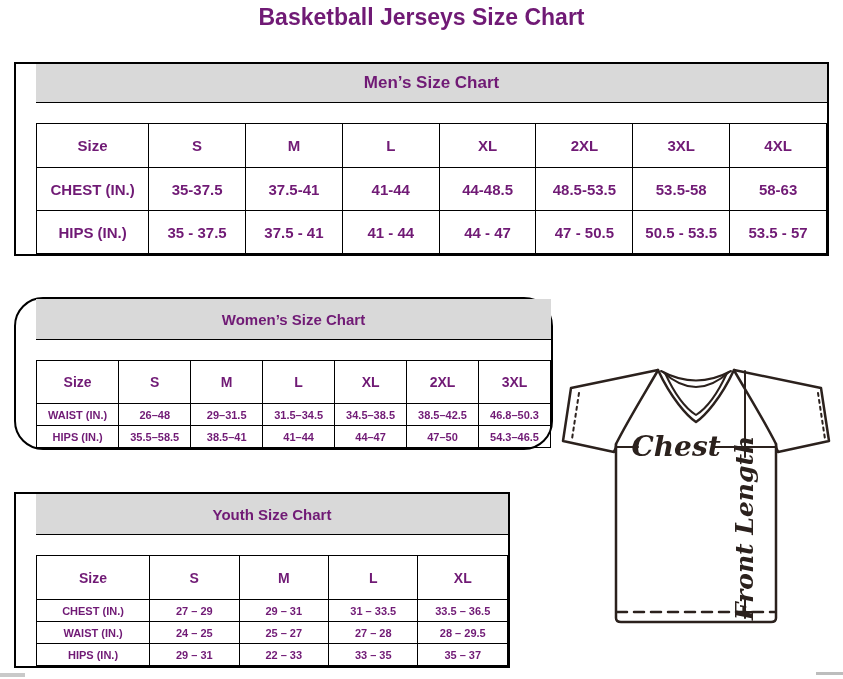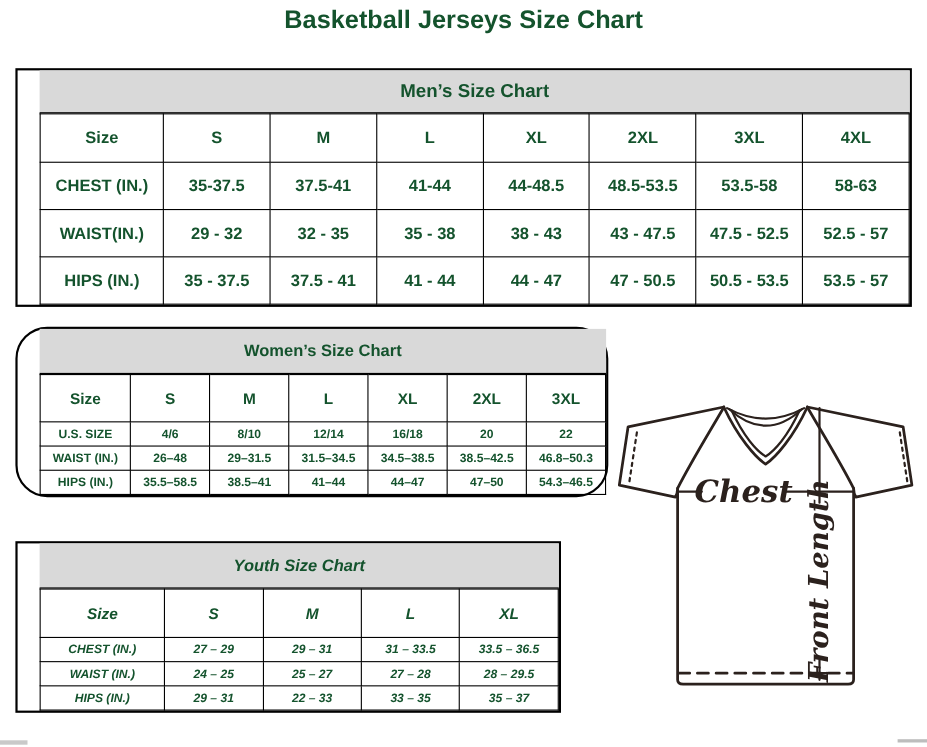--- a/index.html
+++ b/index.html
@@ -1,53 +1,53 @@
 <!DOCTYPE html>
 <html><head>
 <meta charset="utf-8">
 <style>
   html,body{margin:0;padding:0;background:#fff;}
   .page{
     position:relative;width:843px;height:679px;background:#ffffff;
-    font-family:"Liberation Sans",sans-serif;color:#14532d;overflow:hidden;
+    font-family:"Liberation Sans",sans-serif;color:#701a75;overflow:hidden;
   }
   .page-title{
     position:absolute;top:4px;left:0;width:100%;text-align:center;
     font-size:23px;font-weight:bold;letter-spacing:0px;
   }
   .size-table{
     position:absolute;border:2px solid #000;background:#fff;box-sizing:border-box;padding-left:20px;
   }
   .tbl-title{
     background:#d9d9d9;border-bottom:1px solid #000;
     display:flex;align-items:center;justify-content:center;
     font-weight:bold;box-sizing:border-box;
   }
-  table{border-collapse:collapse;width:100%;table-layout:fixed;}
+  table{border-collapse:collapse;width:100%;table-layout:fixed;margin-top:20px;}
   th,td{
     border:1px solid #000;text-align:center;vertical-align:middle;
     font-weight:bold;padding:0;box-sizing:border-box;white-space:nowrap;
   }
   
   .men{left:14px;top:62px;width:815px;}
   .men .tbl-title{height:39px;font-size:17px;}
   .men thead tr{height:44px;}
   .men tbody tr{height:43px;}
   .men th,.men td{font-size:15px;}
   .men th:first-child{width:14.2%;}
   
   .women{left:14px;top:297px;width:539px;border-radius:29px;}
   .women .tbl-title{height:41px;font-size:15px;}
   .women thead tr{height:43px;}
   .women thead th{font-size:14px;}
   .women tbody tr{height:22px;}
   .women tbody th,.women tbody td{font-size:11px;}
   .women th:first-child{width:16%;}
   
-  .youth{left:14px;top:492px;width:496px;font-style:italic;}
+  .youth{left:14px;top:492px;width:496px;}
   .youth .tbl-title{height:41px;font-size:15px;}
   .youth thead tr{height:44px;}
   .youth thead th{font-size:14px;}
   .youth tbody tr{height:22px;}
   .youth tbody th,.youth tbody td{font-size:11px;}
   .youth th:first-child{width:24%;}
   
   .jersey{position:absolute;left:555px;top:300px;width:288px;height:340px;}
   .jersey text{font-family:"DejaVu Serif","Liberation Serif",serif;font-style:italic;font-weight:bold;}
   
@@ -81,30 +81,20 @@
             <th>CHEST (IN.)</th>
             <td>35-37.5</td>
             <td>37.5-41</td>
             <td>41-44</td>
             <td>44-48.5</td>
             <td>48.5-53.5</td>
             <td>53.5-58</td>
             <td>58-63</td>
           </tr>
           <tr>
-            <th>WAIST(IN.)</th>
-            <td>29 - 32</td>
-            <td>32 - 35</td>
-            <td>35 - 38</td>
-            <td>38 - 43</td>
-            <td>43 - 47.5</td>
-            <td>47.5 - 52.5</td>
-            <td>52.5 - 57</td>
-          </tr>
-          <tr>
             <th>HIPS (IN.)</th>
             <td>35 - 37.5</td>
             <td>37.5 - 41</td>
             <td>41 - 44</td>
             <td>44 - 47</td>
             <td>47 - 50.5</td>
             <td>50.5 - 53.5</td>
             <td>53.5 - 57</td>
           </tr>
         </tbody>
@@ -120,29 +110,20 @@
             <th>S</th>
             <th>M</th>
             <th>L</th>
             <th>XL</th>
             <th>2XL</th>
             <th>3XL</th>
           </tr>
         </thead>
         <tbody>
           <tr>
-            <th>U.S. SIZE</th>
-            <td>4/6</td>
-            <td>8/10</td>
-            <td>12/14</td>
-            <td>16/18</td>
-            <td>20</td>
-            <td>22</td>
-          </tr>
-          <tr>
             <th>WAIST (IN.)</th>
             <td>26–48</td>
             <td>29–31.5</td>
             <td>31.5–34.5</td>
             <td>34.5–38.5</td>
             <td>38.5–42.5</td>
             <td>46.8–50.3</td>
           </tr>
           <tr>
             <th>HIPS (IN.)</th>

